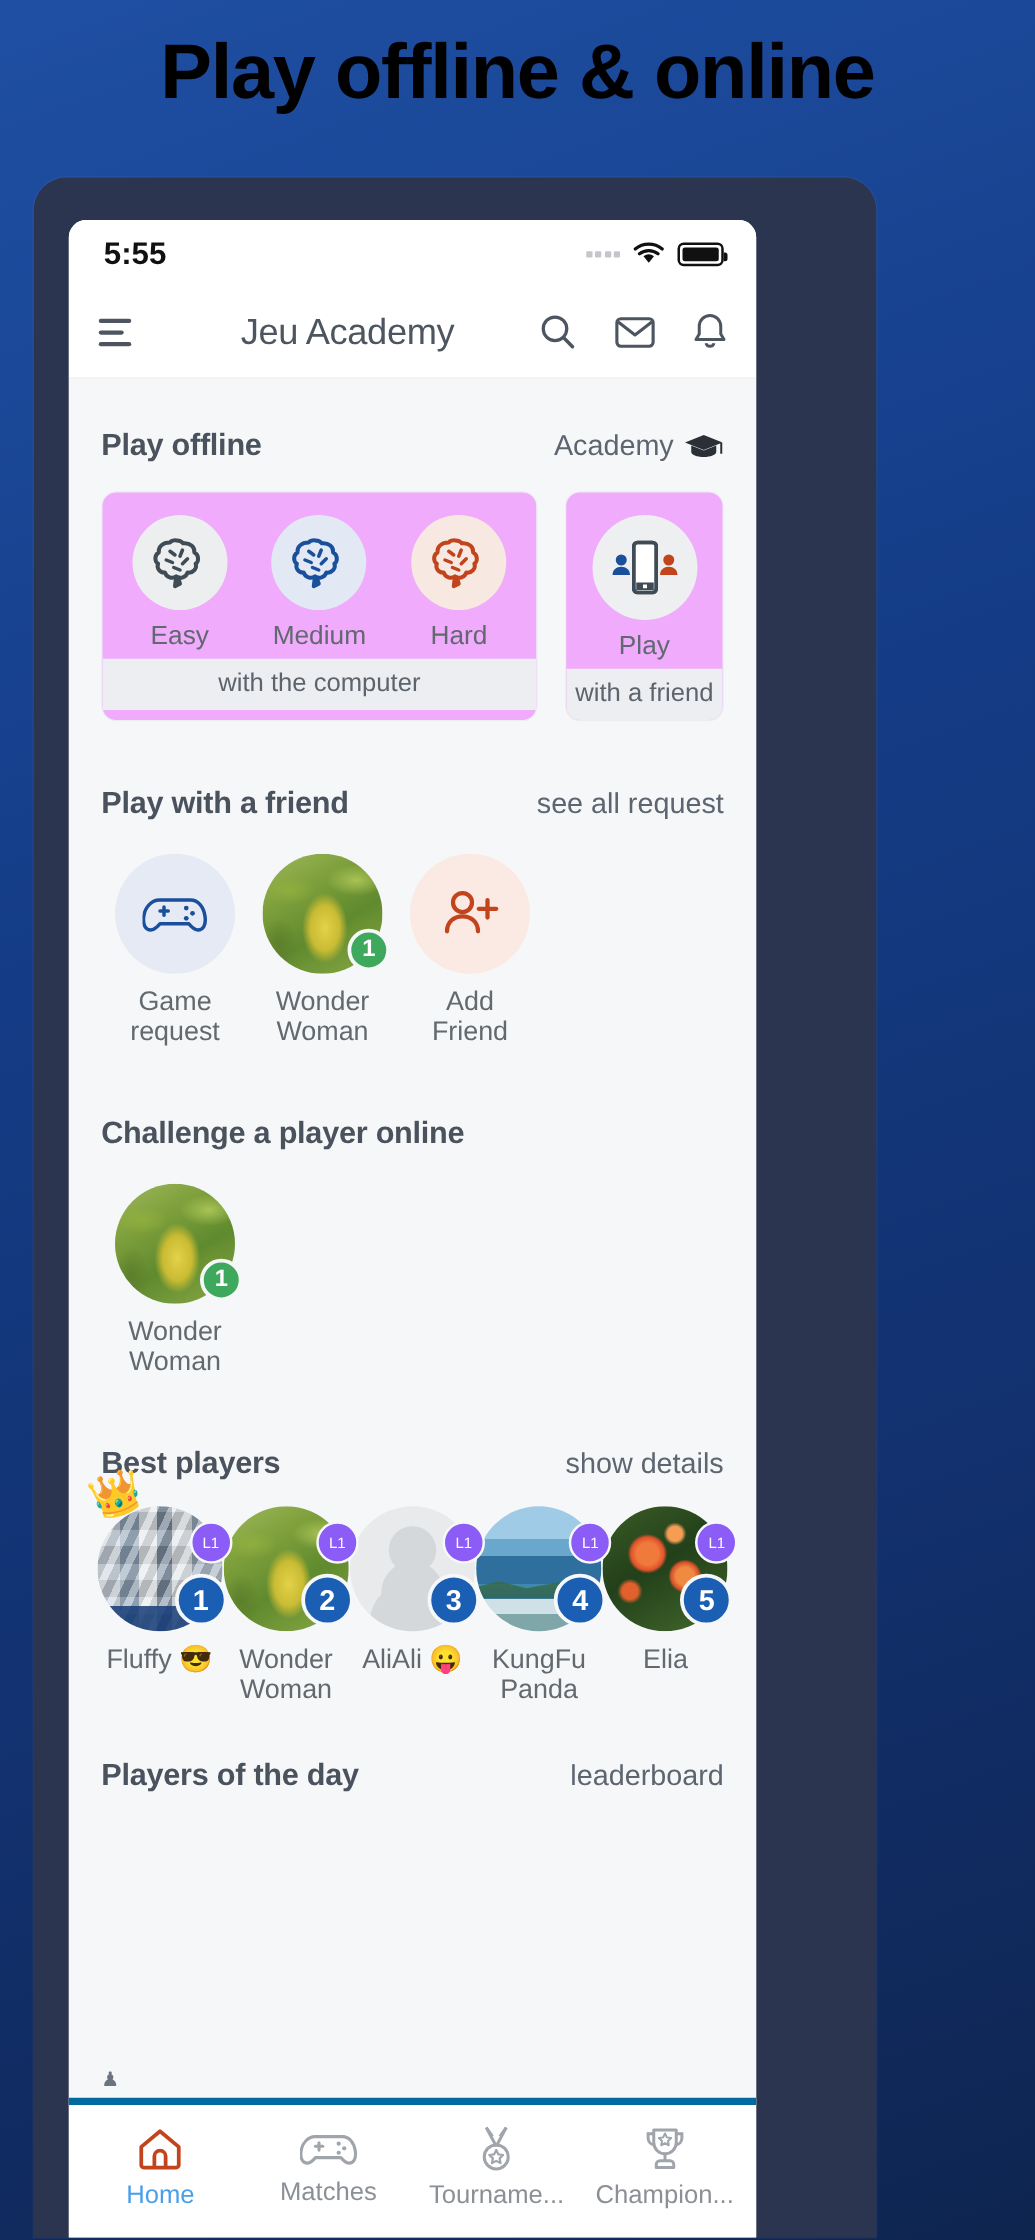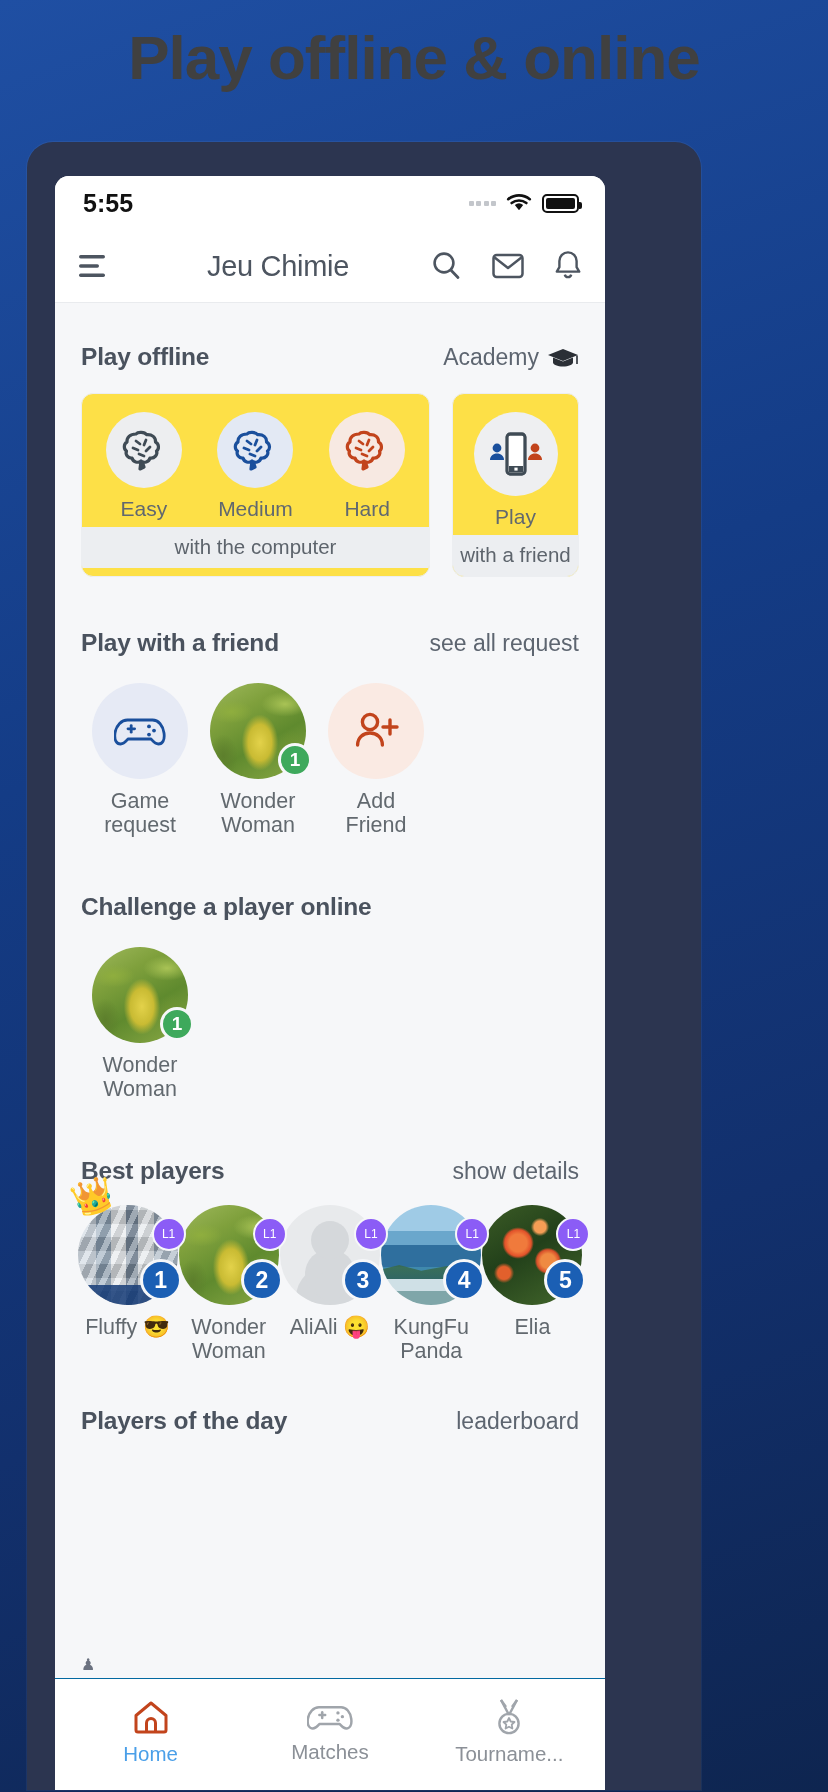--- a/index.html
+++ b/index.html
@@ -11,21 +11,21 @@
   body {
     background: linear-gradient(160deg, #1f4fa3 0%, #143c86 38%, #12306d 70%, #0e2550 100%);
     position: relative;
   }
 
   
   .headline {
     position: absolute;
     top: 22px; left: 0; right: 0;
     text-align: center;
-    color: #404040;
+    color: #000000;
     font-size: 62px;
     font-weight: bold;
     letter-spacing: -1px;
     white-space: nowrap;
   }
 
   
   .device-shell {
     position: absolute;
     left: 27px; top: 142px;
@@ -128,21 +128,21 @@
   }
 
   
   .offline-row {
     display: flex;
     gap: 22px;
     padding: 0 26px;
     margin-top: 22px;
   }
   .card {
-    background: #fde047;
+    background: #f0abfc;
     border: 1px solid #eceef1;
     border-radius: 12px;
     overflow: hidden;
   }
   .card.computer { flex: 0 0 349px; }
   .card.friend { flex: 1 1 auto; }
   .card-top { display:flex; justify-content: space-around; padding: 18px 6px 6px; }
   .mode {
     width: 104px;
     text-align: center;
@@ -297,21 +297,21 @@
     margin-top: 10px;
     font-size: 21.5px;
     line-height: 24px;
     color: #62696f;
   }
 
   
   .bottom-nav {
     flex: 0 0 112px;
     background: #ffffff;
-    border-top: 1px solid #0369a1;
+    border-top: 6px solid #0369a1;
     display:flex;
     align-items: center;
     padding: 0 6px 6px;
   }
   .nav-item {
     flex: 1 1 0;
     text-align: center;
     cursor: pointer;
     display:flex; flex-direction: column; align-items:center; gap:6px;
     overflow: hidden;
@@ -356,21 +356,21 @@
     </div>
 
     <div class="app-bar">
       <div class="menu-btn">
         <svg width="34" height="26" viewBox="0 0 34 26">
           <rect x="2" y="2" width="26" height="3.4" rx="1.7" fill="#4d5560"></rect>
           <rect x="2" y="11.3" width="20" height="3.4" rx="1.7" fill="#4d5560"></rect>
           <rect x="2" y="20.6" width="26" height="3.4" rx="1.7" fill="#4d5560"></rect>
         </svg>
       </div>
-      <div class="app-title">Jeu Chimie</div>
+      <div class="app-title">Jeu Academy</div>
       <div class="app-actions">
         <span class="ico">
           <svg width="34" height="34" viewBox="0 0 34 34">
             <circle cx="15" cy="14" r="9.4" stroke="#4d5560" stroke-width="2.6" fill="none"></circle>
             <line x1="21.8" y1="21" x2="29" y2="28.4" stroke="#4d5560" stroke-width="2.8" stroke-linecap="round"></line>
           </svg>
         </span>
         <span class="ico">
           <svg width="34" height="30" viewBox="0 0 34 30">
             <rect x="2.5" y="4" width="29" height="22" rx="3.2" stroke="#4d5560" stroke-width="2.5" fill="none"></rect>
@@ -609,16 +609,27 @@
       </div>
       <div class="nav-item">
         <svg width="38" height="38" viewBox="0 0 38 38">
           <path d="M11 2 L19 17 M27 2 L19 17" stroke="#a0a5ab" stroke-width="2.4" fill="none"></path>
           <path d="M11 2 L16 9 M27 2 L22 9" stroke="#a0a5ab" stroke-width="2.4" fill="none"></path>
           <circle cx="19" cy="25.5" r="9.6" fill="none" stroke="#a0a5ab" stroke-width="2.4"></circle>
           <path d="M19 20 l1.7 3.5 3.8 .5 -2.8 2.7 .7 3.8 -3.4-1.8 -3.4 1.8 .7-3.8 -2.8-2.7 3.8-.5z" fill="none" stroke="#a0a5ab" stroke-width="1.8" stroke-linejoin="round"></path>
         </svg>
         <span class="nav-lbl">Tourname...</span>
       </div>
+      <div class="nav-item">
+        <svg width="38" height="38" viewBox="0 0 38 38">
+          <path d="M10 4 h18 v10 a9 9 0 0 1-18 0z" fill="none" stroke="#a0a5ab" stroke-width="2.4" stroke-linejoin="round"></path>
+          <path d="M10 7 H5.5 v3.5 a5.5 5.5 0 0 0 5 5.4" fill="none" stroke="#a0a5ab" stroke-width="2.4"></path>
+          <path d="M28 7 h4.5 v3.5 a5.5 5.5 0 0 1-5 5.4" fill="none" stroke="#a0a5ab" stroke-width="2.4"></path>
+          <path d="M19 23 v5" stroke="#a0a5ab" stroke-width="2.4"></path>
+          <path d="M12 34 h14 v-2.4 a3 3 0 0 0-3-3 h-8 a3 3 0 0 0-3 3z" fill="none" stroke="#a0a5ab" stroke-width="2.4" stroke-linejoin="round"></path>
+          <path d="M19 6.8 l1.5 3.1 3.4 .5 -2.5 2.4 .6 3.4 -3-1.6 -3 1.6 .6-3.4 -2.5-2.4 3.4-.5z" fill="none" stroke="#a0a5ab" stroke-width="1.6" stroke-linejoin="round"></path>
+        </svg>
+        <span class="nav-lbl">Champion...</span>
+      </div>
     </div>
 
   </div>
 </div>
 
 </body></html>

